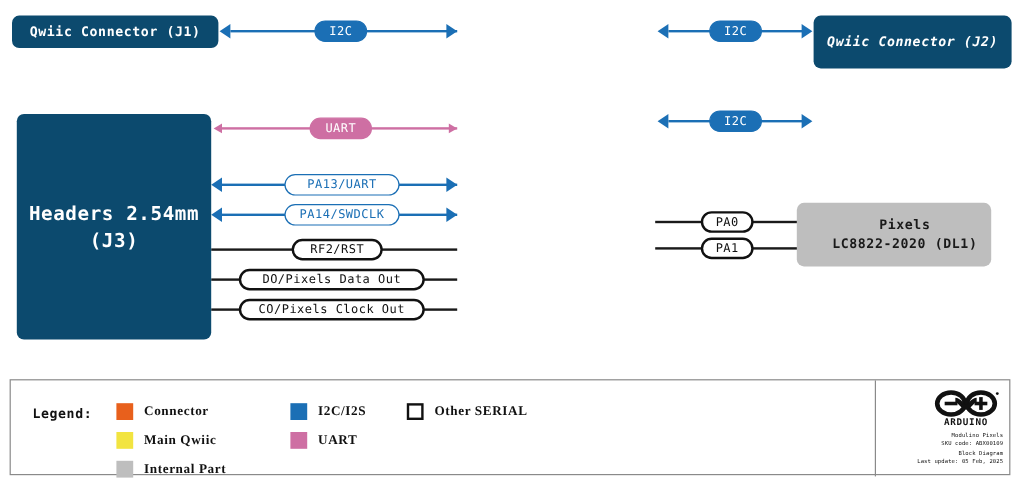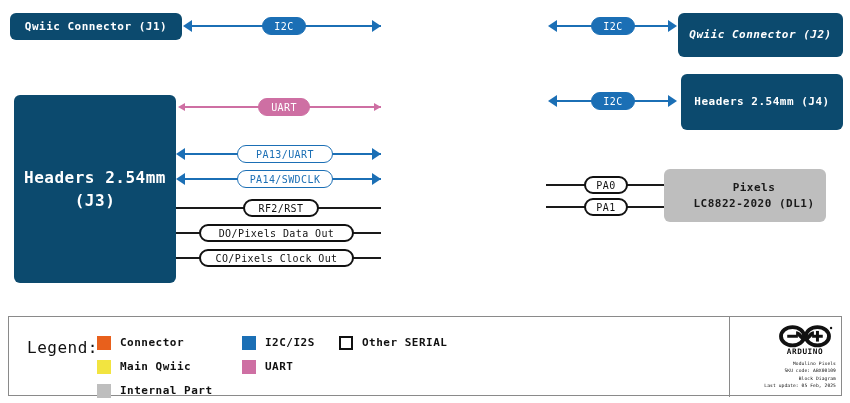--- a/index.html
+++ b/index.html
@@ -139,26 +139,26 @@
     left: 720px;
     top: 0;
     width: 1px;
     height: 80px;
     background: #8a8a8a;
   }
   #legend-title {
     position: absolute;
     left: 18px;
     top: 21px;
-    font-size: 16px;
-    font-weight: normal;
+    font-size: 11px;
+    font-weight: bold;
     color: #111111;
     letter-spacing: 0.5px;
   }
-  .legend-col { position: absolute; }
+  .legend-col { position: absolute; font-family: Liberation Serif, serif; }
   #legend-col-parts { left: 88px; top: 14px; }
   #legend-col-buses { left: 233px; top: 14px; }
   #legend-col-other { left: 330px; top: 14px; }
 
   .legend-item {
     display: flex;
     align-items: center;
     height: 23px;
     margin-bottom: 1px;
   }
@@ -248,21 +248,20 @@
 
   <div class="wire ser" style="left:546px;top:206px;width:135px;"></div>
 
   <div class="block connector" id="blk-j1">Qwiic Connector (J1)</div>
 
   <div class="block connector" id="blk-j3">Headers 2.54mm (J3)</div>
 
 
   <div class="block connector" id="blk-j2">Qwiic Connector (J2)</div>
 
-  <div class="block connector" id="blk-j4">Headers 2.54mm (J4)</div>
 
   <div class="block internal" id="blk-dl1">Pixels
 LC8822-2020 (DL1)</div>
 
   <div class="pill i2c-pill" style="left:262px;top:17px;width:44px;">I2C</div>
 
   <div class="pill i2c-pill" style="left:591px;top:17px;width:44px;">I2C</div>
 
   <div class="pill i2c-pill" style="left:591px;top:92px;width:44px;">I2C</div>
 

